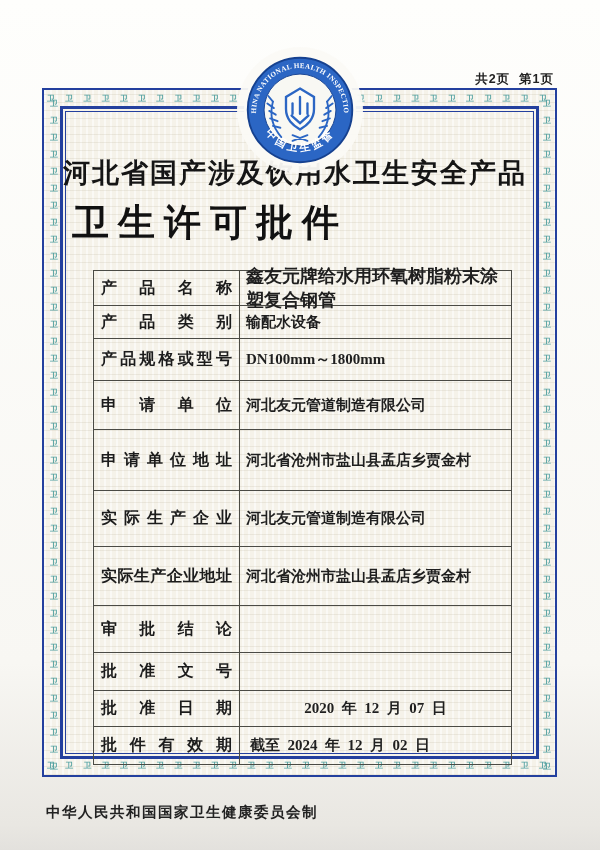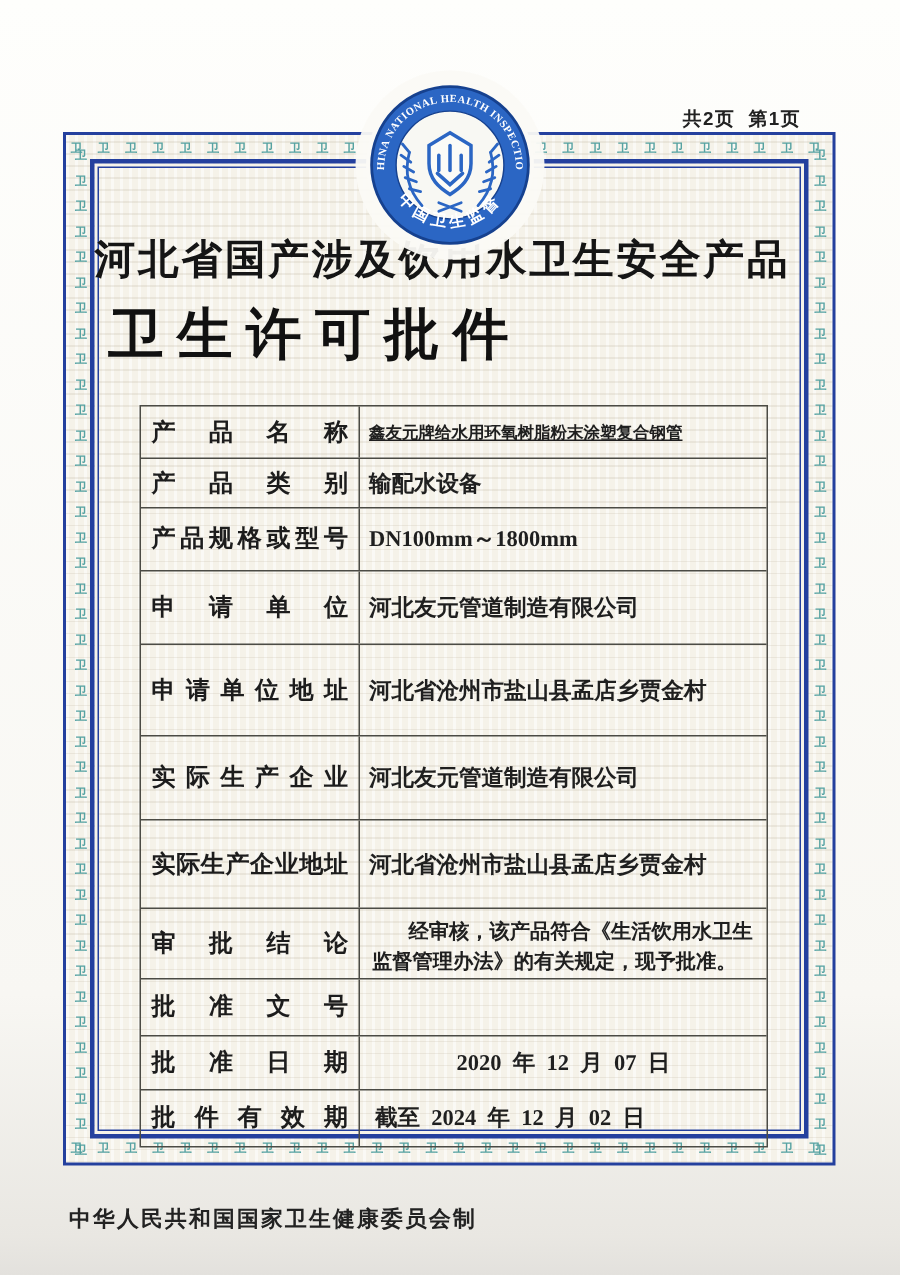--- a/index.html
+++ b/index.html
@@ -5,21 +5,21 @@
   html,body{margin:0;padding:0;}
   body{
     width:600px;height:850px;overflow:hidden;
     font-family:"Liberation Sans",sans-serif;
     background:linear-gradient(180deg,#fefefc 0%,#f8f7f3 78%,#e9e7e2 97%,#e3e1dd 100%);
   }
   .page{position:relative;width:600px;height:850px;}
 
   
   .pagination{
-    position:absolute;top:71px;right:66px;
+    position:absolute;top:71px;right:46px;
     font-size:12.5px;font-weight:700;color:#222;
     white-space:pre;letter-spacing:1px;
   }
 
   
   .cert{
     position:absolute;left:42px;top:88px;width:515px;height:689px;
     box-sizing:border-box;
     border:2px solid var(--frame_blue);
     background-color:var(--paper);
@@ -94,21 +94,21 @@
     display:flex;justify-content:space-between;align-items:center;
     padding:0 7px;border-right:1px solid #4b4b45;
     font-weight:700;font-size:16px;color:var(--ink);
   }
   .value{
     flex:1;display:flex;align-items:center;
     padding:0 6px;box-sizing:border-box;
     font-family:"Liberation Serif",serif;font-weight:700;
     font-size:15px;color:#1f1f1f;
   }
-  .t-row:nth-child(1) .value{font-size:11px;text-decoration:underline;}
+  .t-row:nth-child(1) .value{font-size:18px;}
   .t-row:nth-child(8) .value{
     display:block;padding:5px 8px 0;text-indent:1.8em;
     font-size:13.5px;line-height:1.5;
   }
   .t-row:nth-child(9) .value{justify-content:center;white-space:pre;}
   .t-row:nth-child(10) .value{justify-content:center;white-space:pre;}
   .t-row:nth-child(11) .value{white-space:pre;padding-left:10px;}
 
   
   .footer{
@@ -249,21 +249,20 @@
           <div class="value">河北省沧州市盐山县孟店乡贾金村</div>
         </div>
 
         <div class="t-row">
           <div class="label">
               <span>审</span>
               <span>批</span>
               <span>结</span>
               <span>论</span>
             </div>
-          <div class="value">经审核，该产品符合《生活饮用水卫生监督管理办法》的有关规定，现予批准。</div>
         </div>
 
         <div class="t-row">
           <div class="label">
               <span>批</span>
               <span>准</span>
               <span>文</span>
               <span>号</span>
             </div>
         </div>

